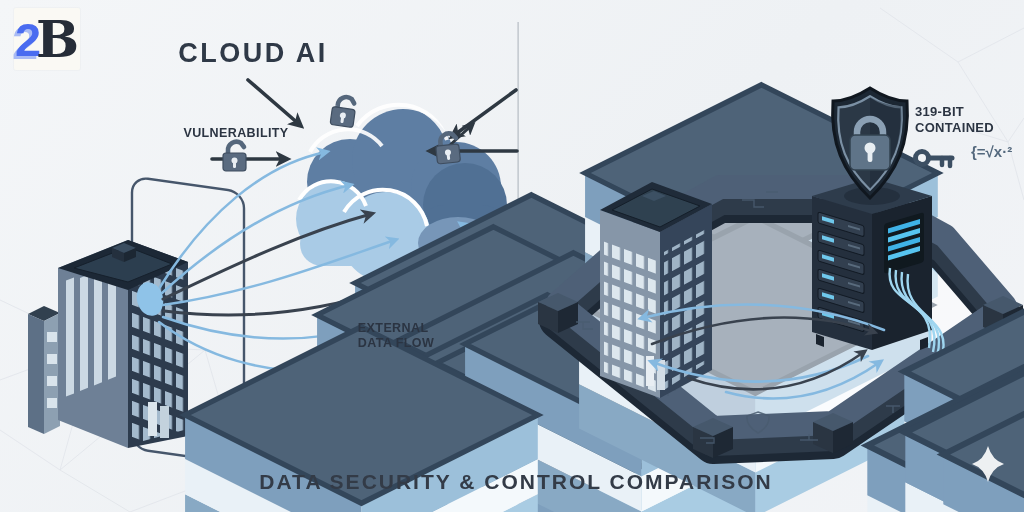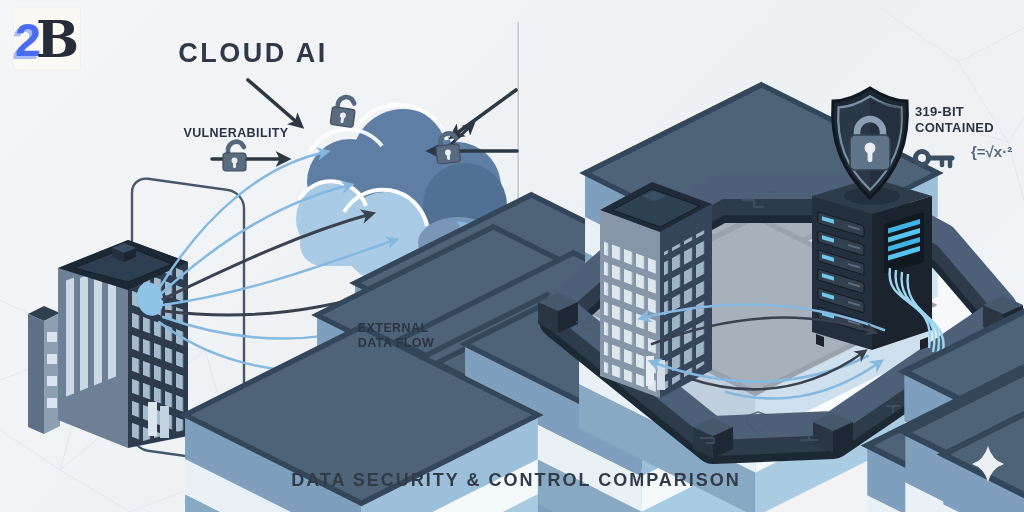--- a/index.html
+++ b/index.html
@@ -3,21 +3,21 @@
 <meta charset="utf-8">
 <style>
   html,body{margin:0;padding:0;}
   body{width:1024px;height:512px;overflow:hidden;background:#f1f3f6;font-family:"Liberation Sans",sans-serif;}
   .stage{position:relative;width:1024px;height:512px;background:linear-gradient(135deg,#f4f6f8 0%,#eef1f4 55%,#f2f4f7 100%);}
   .stage svg.art{position:absolute;left:0;top:0;}
   .txt{position:absolute;color:#2e3744;font-weight:bold;white-space:nowrap;}
   .panel-title{font-size:27px;letter-spacing:2.5px;color:#2f3947;}
   .lbl{font-size:12.5px;letter-spacing:.4px;color:#2b3442;line-height:15px;text-align:left;transform:translateX(-50%);}
   .lbl-left{font-size:13px;letter-spacing:.3px;color:#2b3442;line-height:16px;text-align:left;}
-  .caption{font-size:18px;letter-spacing:2px;color:#333b47;transform:translateX(-50%);}
+  .caption{font-size:21px;letter-spacing:2px;color:#333b47;transform:translateX(-50%);}
   .logo{position:absolute;left:14px;top:8px;width:66px;height:62px;background:#faf9f4;border-radius:2px;display:flex;align-items:center;justify-content:center;box-shadow:0 0 0 1px rgba(0,0,0,0.02);}
   .logo .n2{font-size:47px;font-weight:800;color:#4a6cf0;text-shadow:-3px 3px 0 #a9bbf5;line-height:1;}
   .logo .nb{font-family:"DejaVu Serif","Liberation Serif",serif;font-size:51px;font-weight:bold;color:#262d38;margin-left:-5px;line-height:1;}
   .formula{position:absolute;left:971px;top:143px;font-size:15px;font-weight:bold;color:#53687d;letter-spacing:0;}
 </style>
 </head>
 <body>
 
 <div class="stage">
 

